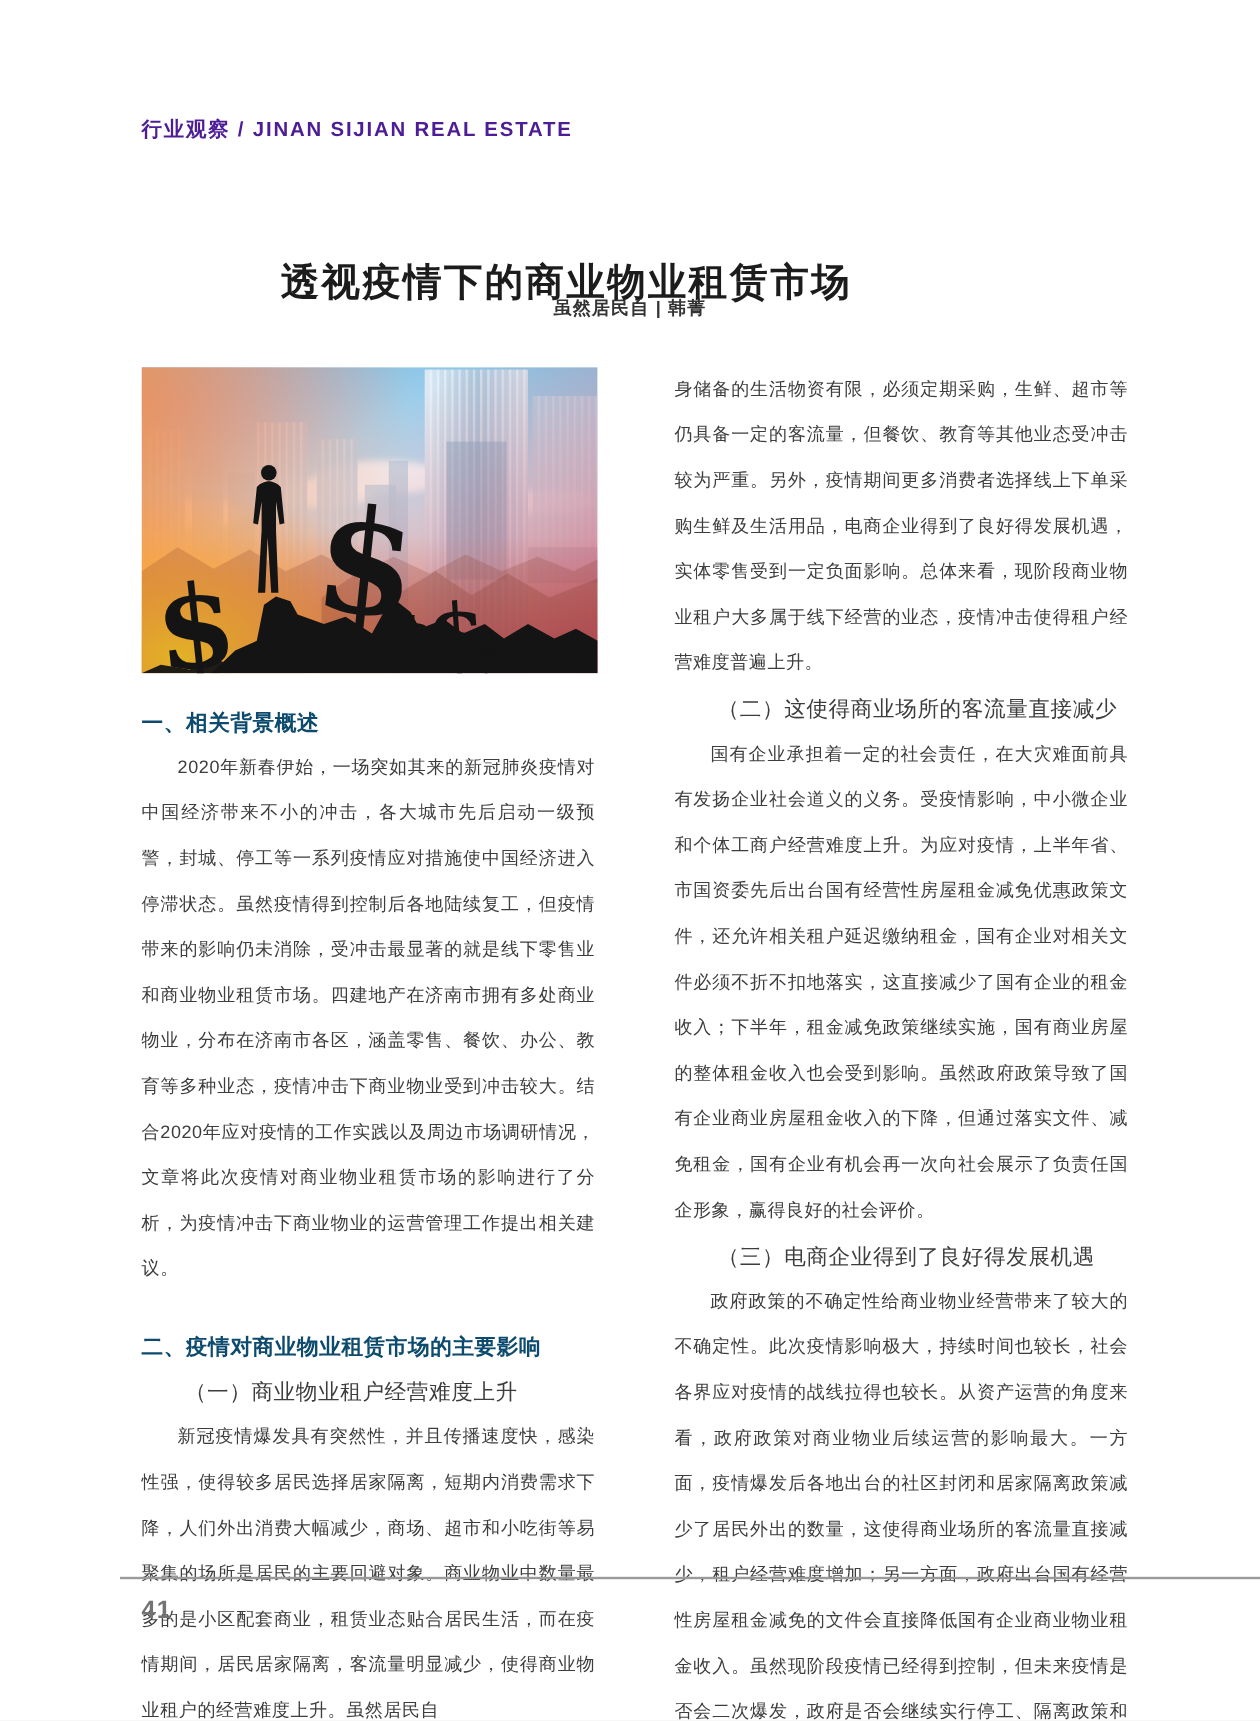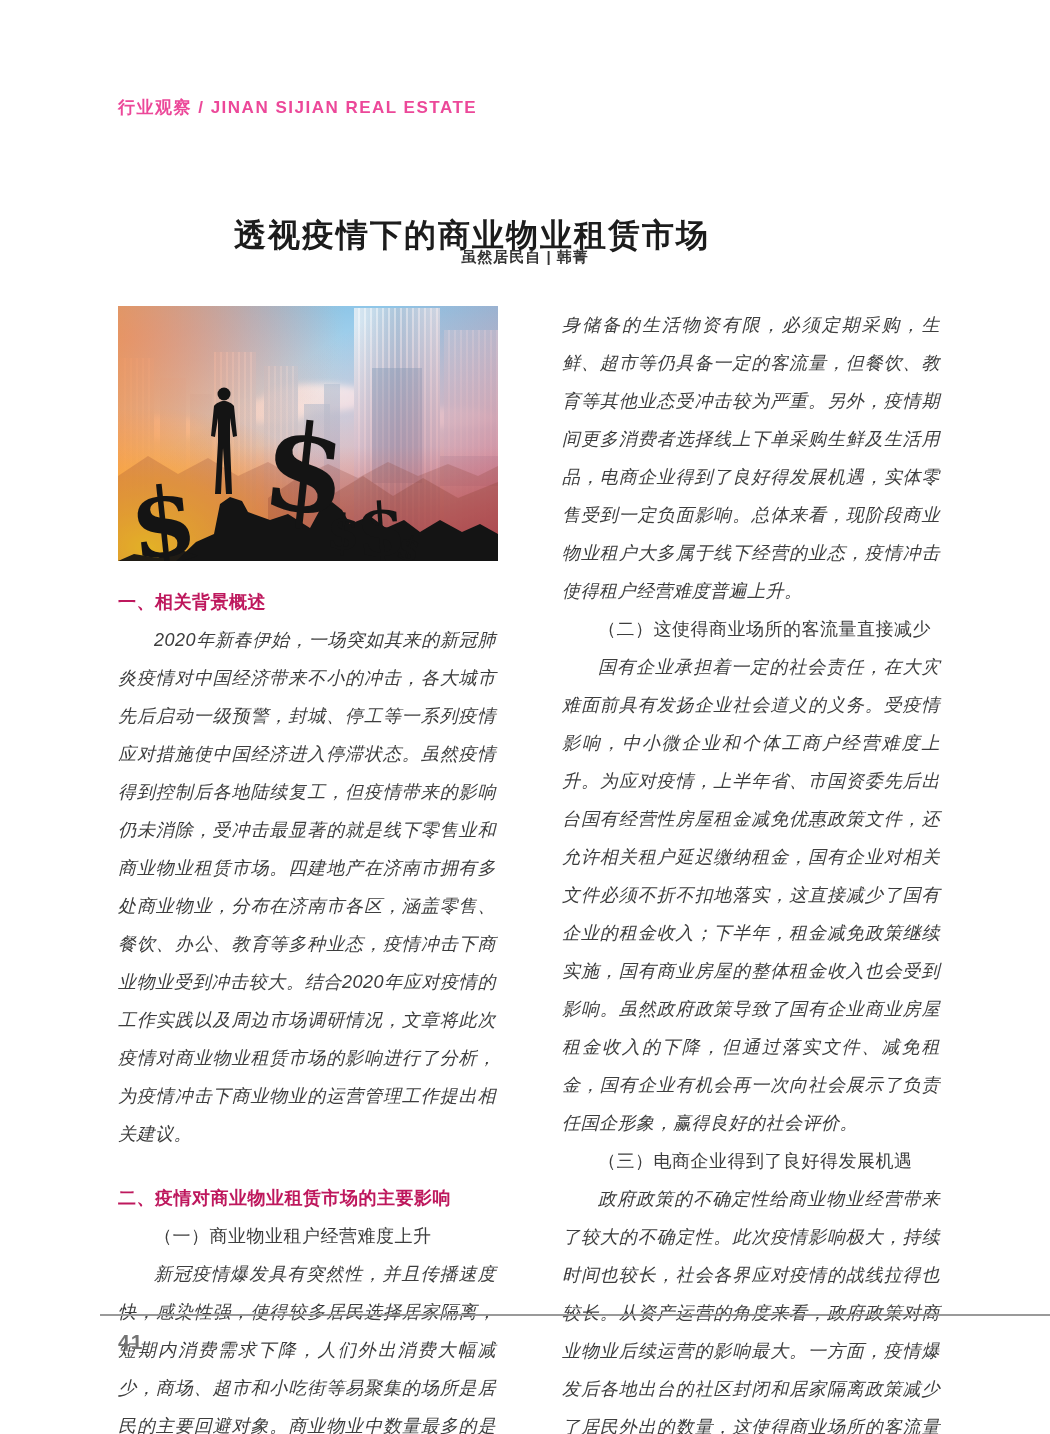--- a/index.html
+++ b/index.html
@@ -7,21 +7,21 @@
     position:relative;
     width:1050px;height:1434px;
     margin:0 auto;
     background:#ffffff;
     font-family:"Liberation Sans","DejaVu Sans",sans-serif;
     color:#3d3d3d;
     overflow:hidden;
   }
   .kicker{
     position:absolute;left:118px;top:96px;
-    font-size:17px;font-weight:700;letter-spacing:1.5px;color:#ec4899;
+    font-size:17px;font-weight:700;letter-spacing:1.5px;color:#4c1d95;
   }
   .title{
     position:absolute;left:0;top:193px;width:944px;
     text-align:center;
     font-family:"Liberation Serif","DejaVu Serif",serif;
     font-size:32px;font-weight:700;letter-spacing:2px;color:#1c1c1c;
   }
   .byline{
     position:absolute;left:0;top:248px;width:1050px;
     text-align:center;font-size:15px;font-weight:700;color:#333;
@@ -29,27 +29,27 @@
   }
   .columns{
     position:absolute;left:118px;top:306px;width:822px;
     display:flex;gap:66px;
   }
   .col{flex:1;min-width:0;}
   .hero{
     width:380px;height:255px;display:block;margin-bottom:22px;
   }
   .body-text{
-    font-size:18px;line-height:38px;letter-spacing:0.5px;
-    text-align:justify;margin:0;font-style:italic;
+    font-size:15px;line-height:38px;letter-spacing:0.5px;
+    text-align:justify;margin:0;
   }
   .para{text-indent:2em;}
   .para-cont{text-indent:0;}
   .sec-heading{
-    font-size:18px;line-height:38px;font-weight:700;color:#be185d;
+    font-size:18px;line-height:38px;font-weight:700;color:#0c4a6e;
     letter-spacing:0.5px;margin:0;
   }
   .sec-heading.spaced{margin-top:26px;}
   .sub-heading{
     font-size:18px;line-height:38px;letter-spacing:0.5px;
     text-indent:2em;margin:0;
   }
   .footer-rule{
     position:absolute;left:100px;right:0;top:1314px;height:2px;
     background:#9a9a9a;

